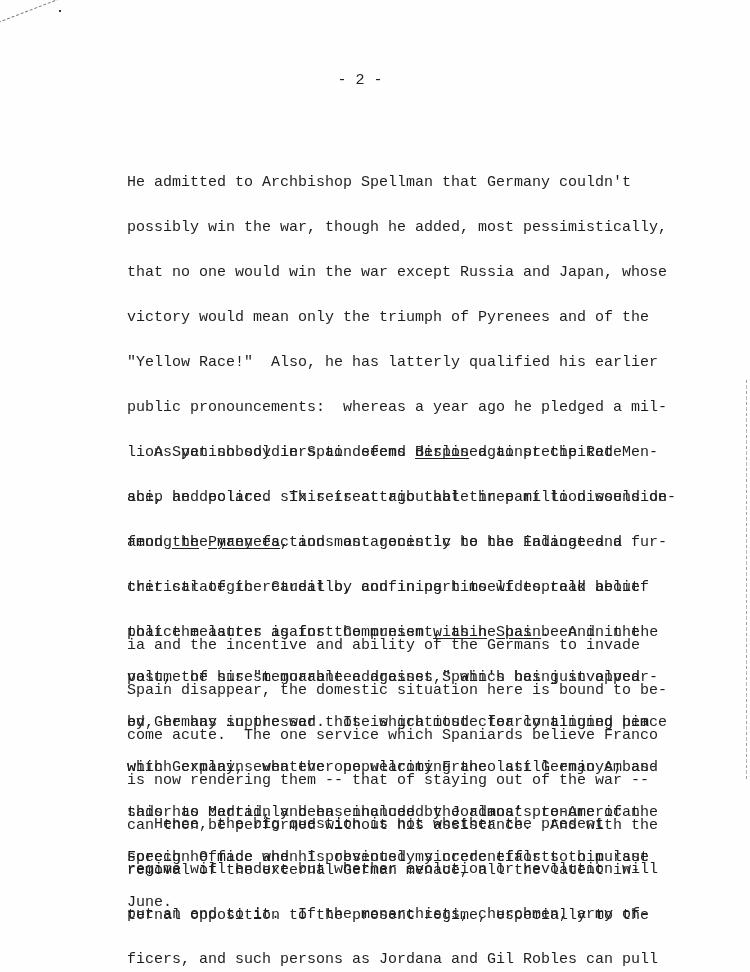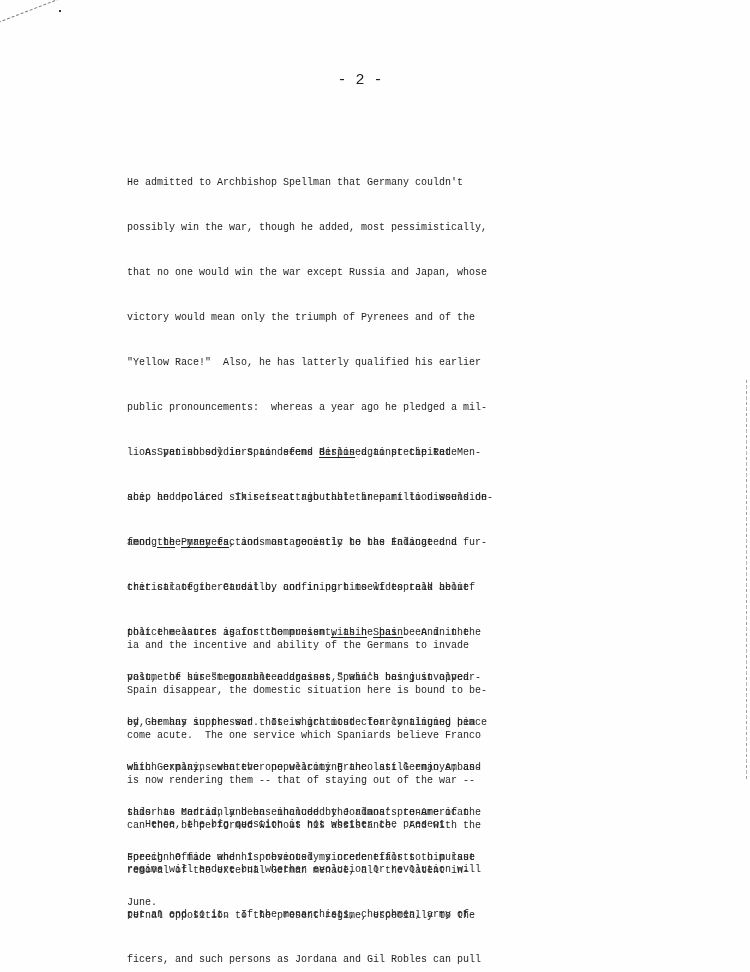--- a/index.html
+++ b/index.html
@@ -53,21 +53,21 @@
       text-align: center;
       font-family: "Liberation Mono", monospace;
       font-size: 15px;
       color: #222;
       white-space: pre;
     }
     .body-text {
       position: absolute;
       left: 127px;
       font-family: "Liberation Mono", monospace;
-      font-size: 10px;
+      font-size: 15px;
       line-height: 15px;
       color: #1e1e1e;
       white-space: pre;
       letter-spacing: 0px;
     }
     .line {
       display: block;
       height: 15px;
     }
     .u {

